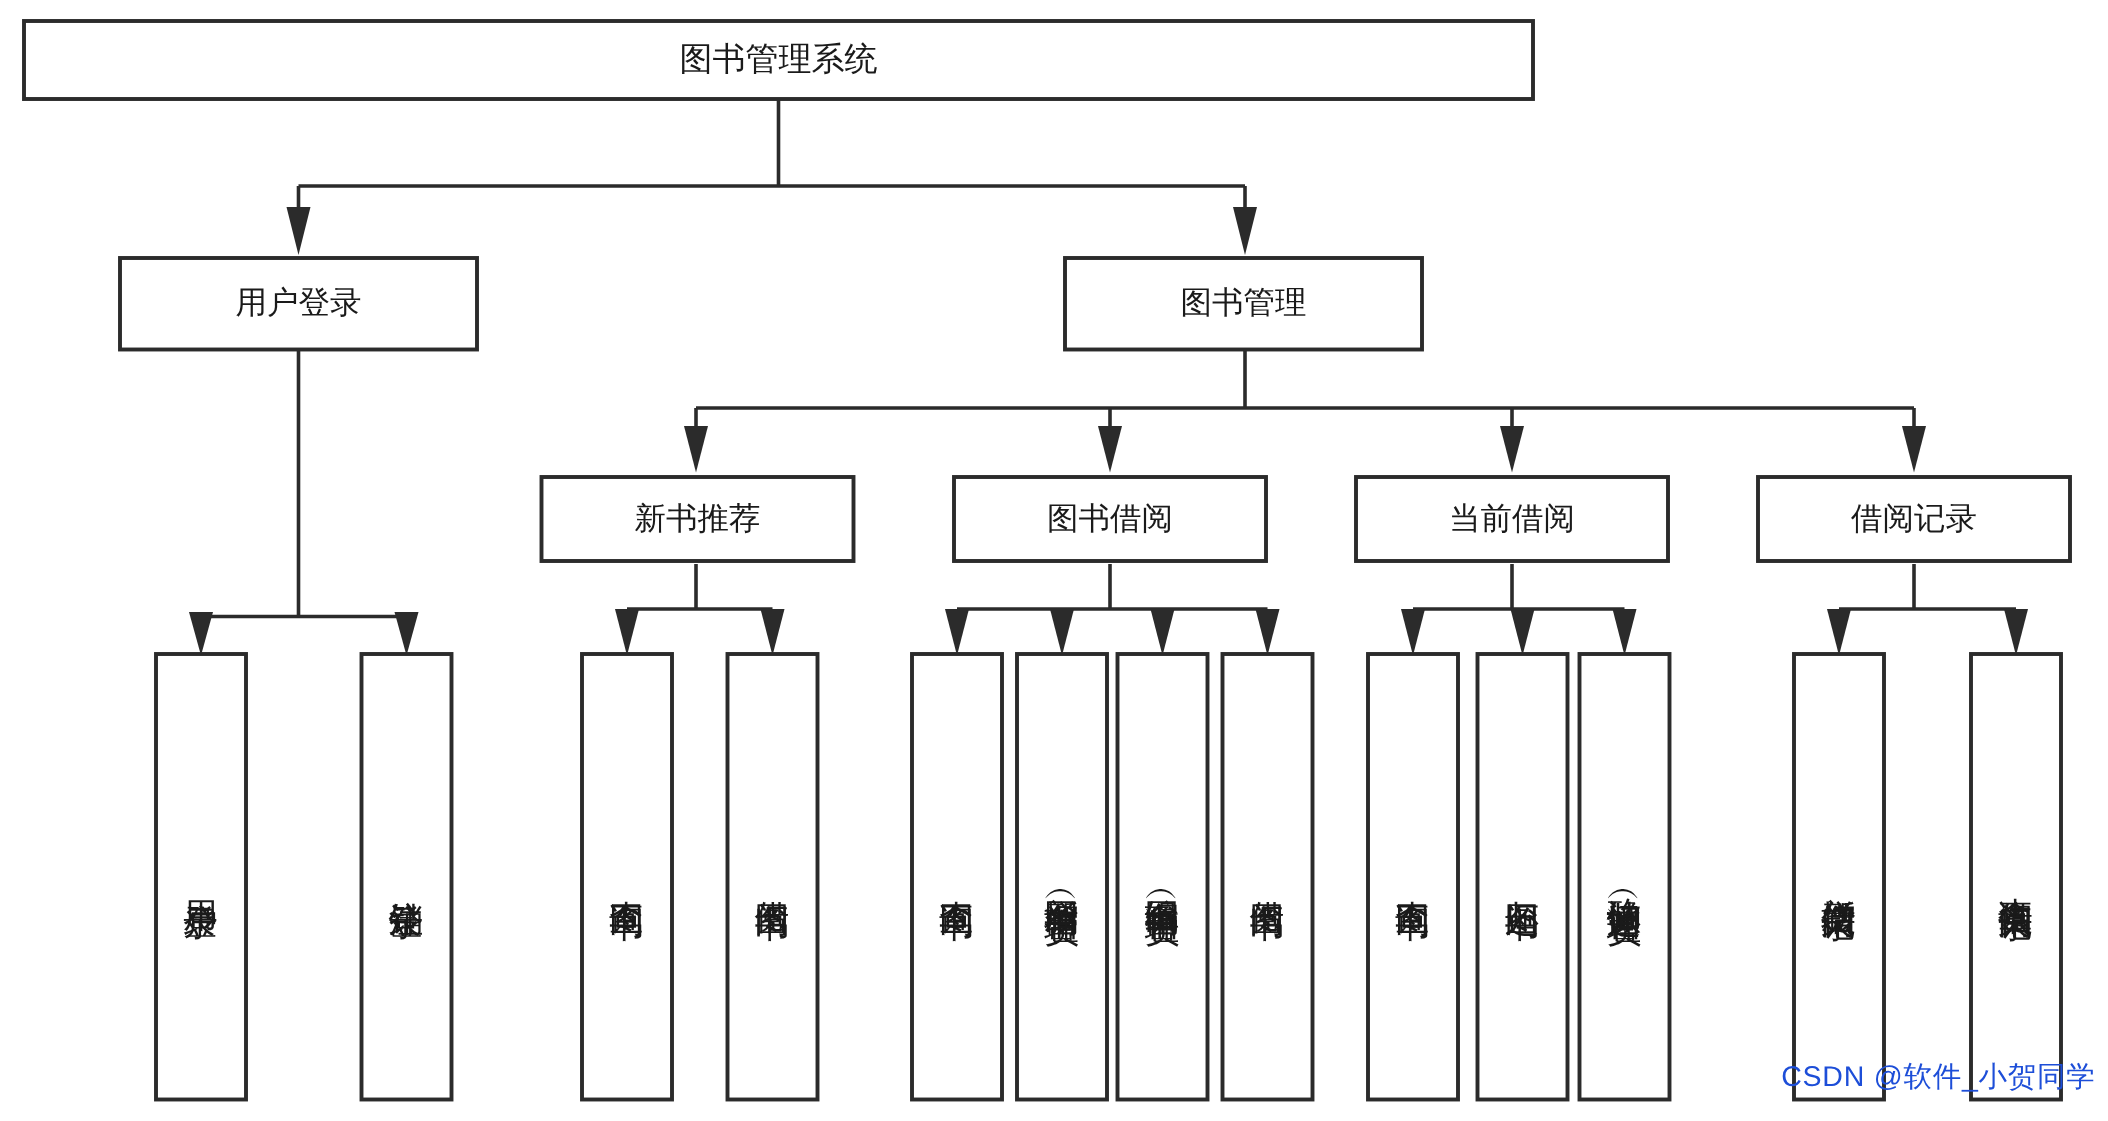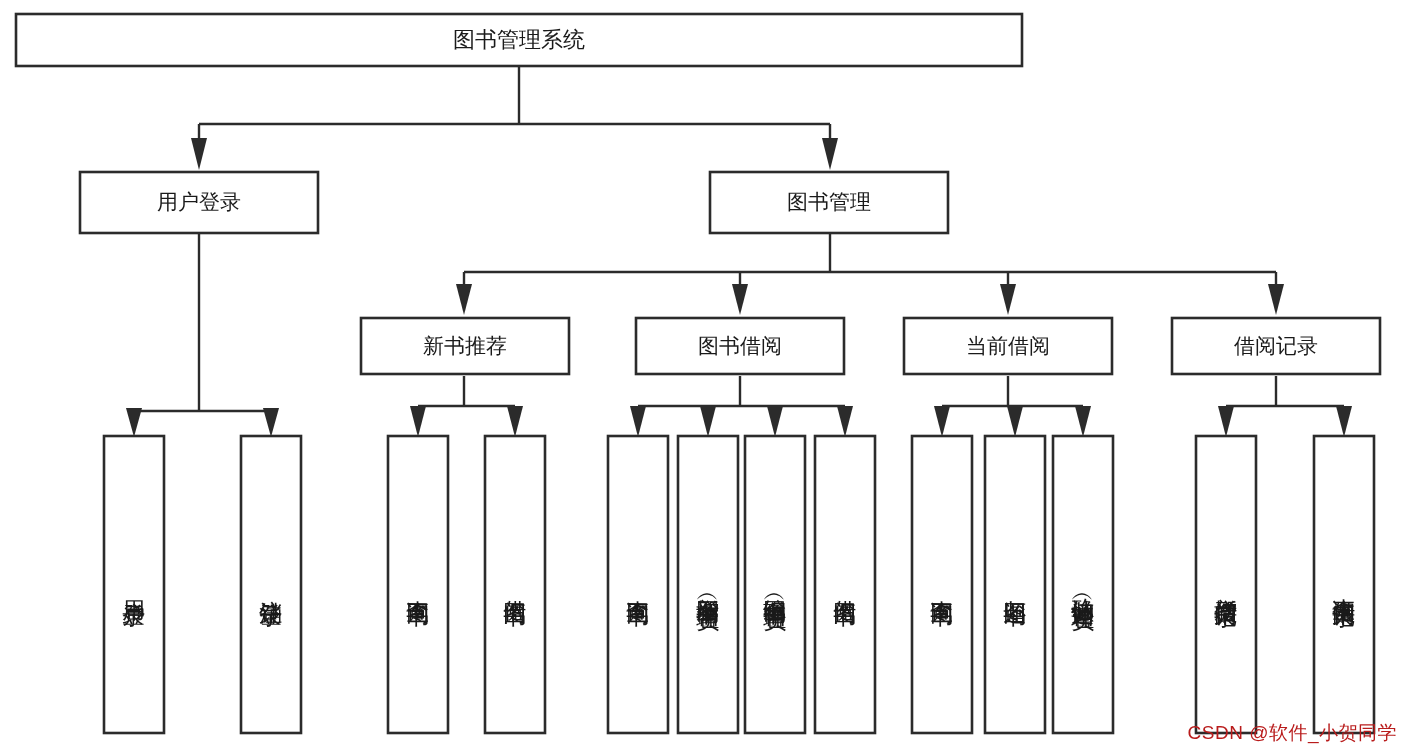--- a/index.html
+++ b/index.html
@@ -60,24 +60,24 @@
     line-height: 1.06;
     color: #1a1a1a;
     letter-spacing: 1.5px;
     text-align: center;
     white-space: nowrap;
     pointer-events: none;
   }
   .watermark {
     position: absolute;
     right: 8px;
-    bottom: 1px;
+    bottom: 16px;
     font-family: "Liberation Sans", "DejaVu Sans", sans-serif;
     font-size: 19px;
-    color: #b91c1c;
+    color: #1d4ed8;
     letter-spacing: 0.5px;
     white-space: nowrap;
   }
 </style>
 </head>
 <body>
 
 <div id="diagram-root">
 
   <svg class="flow" viewBox="0 0 1405 747" xmlns="http://www.w3.org/2000/svg">

